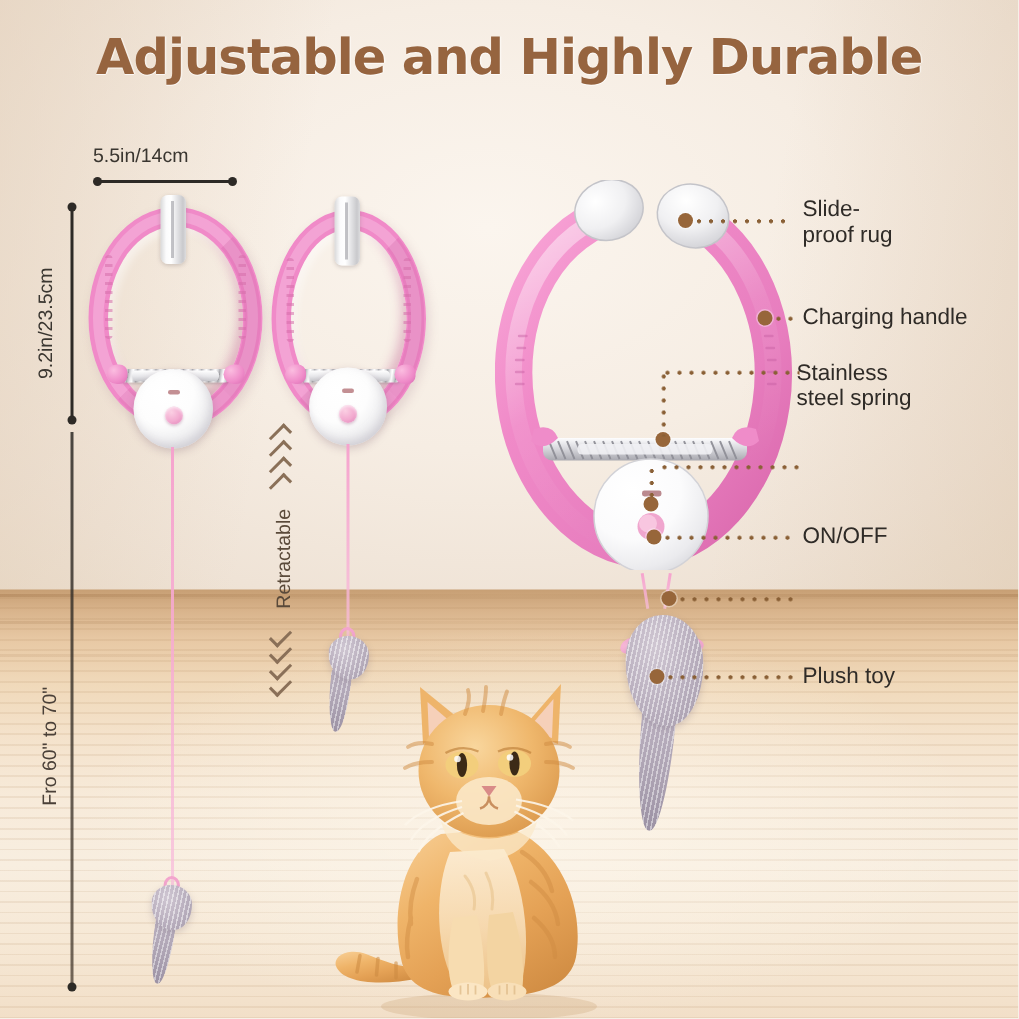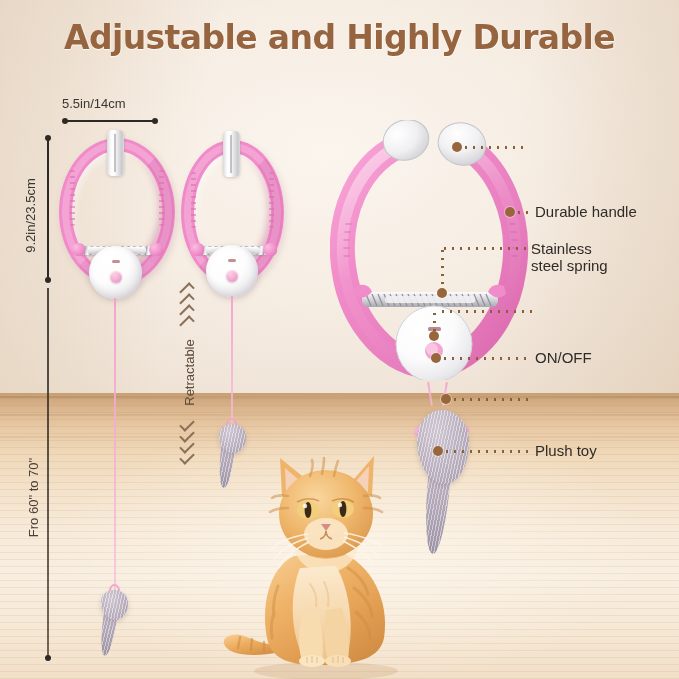--- a/index.html
+++ b/index.html
@@ -446,24 +446,26 @@
   <div class="rope" style="left:444px; top:382px; height:24px; transform:rotate(9deg);"></div>
   <div class="toy" style="left:409px; top:404px; width:74px; height:150px;">
     <div class="toy-tail" style="left:16px; top:62px; width:23px; height:88px; transform:rotate(5deg);"></div>
     <div class="toy-ear" style="left:4px; top:22px; transform:rotate(-28deg);"></div>
     <div class="toy-ear" style="left:47px; top:21px; transform:rotate(24deg);"></div>
     <div class="toy-body" style="left:8px; top:6px; width:52px; height:74px;"></div>
   </div>
 
   <div class="dot-marker" style="left:452px; top:142px;"></div>
   <div class="dotline" style="left:462px; top:146px; width:65px;"></div>
+  <div class="callout-label" style="left:535px; top:131px;">Slide-
+proof rug</div>
 
   <div class="dot-marker" style="left:505px; top:207px;"></div>
   <div class="dotline" style="left:515px; top:211px; width:18px;"></div>
-  <div class="callout-label" style="left:535px; top:203px;">Durable handle</div>
+  <div class="callout-label" style="left:535px; top:203px;">Charging handle</div>
 
   <div class="dot-marker" style="left:437px; top:288px;"></div>
   <div class="dotline-v" style="left:441px; top:247px; height:44px;"></div>
   <div class="dotline" style="left:441px; top:247px; width:92px;"></div>
   <div class="callout-label" style="left:531px; top:240px;">Stainless
 steel spring</div>
 
   <div class="dot-marker" style="left:429px; top:331px;"></div>
   <div class="dotline" style="left:439px; top:310px; width:94px;"></div>
   <div class="dotline-v" style="left:433px; top:310px; height:24px;"></div>

